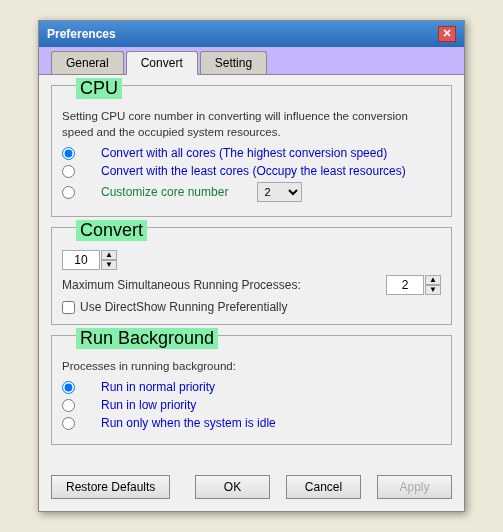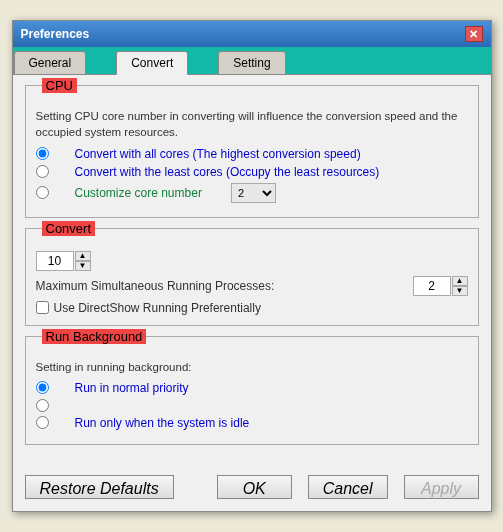--- a/index.html
+++ b/index.html
@@ -6,21 +6,21 @@
     body {
       font-family: 'Segoe UI', Tahoma, sans-serif;
       font-size: 12px;
       background: #ece9d8;
       display: flex;
       align-items: center;
       justify-content: center;
       min-height: 100vh;
     }
     .window {
-      width: 480px;
+      width: 427px;
       background: #f0f0f0;
       border: 1px solid #888;
       box-shadow: 2px 2px 8px rgba(0,0,0,0.4);
     }
     .title-bar {
       background: linear-gradient(to bottom, #4a90d9, #2a6ab5);
       color: white;
       padding: 5px 8px;
       display: flex;
       align-items: center;
@@ -36,25 +36,24 @@
       height: 16px;
       cursor: pointer;
       font-size: 11px;
       display: flex;
       align-items: center;
       justify-content: center;
       font-weight: bold;
     }
     .tabs {
       display: flex;
-      background: #14b8a6;
+      background: #c4b5fd;
       border-bottom: 1px solid #888;
       padding-top: 4px;
-      padding-left: 1px;
-      gap: 28px;
+      padding-left: 12px;
     }
     .tab {
       padding: 4px 14px;
       border: 1px solid #888;
       border-bottom: none;
       background: #d4d0c8;
       cursor: pointer;
       margin-right: 2px;
       font-size: 12px;
       border-radius: 3px 3px 0 0;
@@ -72,24 +71,24 @@
     }
     .group-box {
       border: 1px solid #aaa;
       margin-bottom: 10px;
       padding: 6px 10px 10px 10px;
       position: relative;
     }
     .group-label {
       position: absolute;
       top: -8px;
-      left: 16px;
-      background: #ef4444;
+      left: 24px;
+      background: #86efac;
       padding: 0 4px;
-      font-size: 13px;
+      font-size: 18px;
       font-weight: normal;
     }
     .group-content {
       margin-top: 16px;
     }
     .description-text {
       font-size: 11.5px;
       color: #333;
       margin-bottom: 6px;
       line-height: 1.4;
@@ -173,24 +172,23 @@
       display: flex;
       justify-content: space-between;
       align-items: center;
       padding: 8px 12px 12px 12px;
     }
     .btn {
       padding: 4px 14px;
       border: 1px solid #888;
       background: linear-gradient(to bottom, #f5f5f5, #ddd);
       cursor: pointer;
-      font-size: 16px;
+      font-size: 12px;
       min-width: 75px;
       height: 24px;
-      font-style: italic;
     }
     .btn-group {
       display: flex;
       gap: 16px;
     }
     .btn-apply { color: #aaa; }
   </style>
 </head>
 <body>
 
@@ -260,27 +258,28 @@
         <div class="checkbox-row">
           <input type="checkbox" style="">
           <span class="form-label">Use DirectShow Running Preferentially</span>
         </div>
       </div>
     </div>
 
     <div class="group-box">
       <span class="group-label">Run Background</span>
       <div class="group-content">
-        <p class="description-text">Setting in running background:</p>
+        <p class="description-text">Processes in running background:</p>
         <div class="radio-item">
           <input type="radio" name="bg" checked="" style="">
           <span class="radio-label-blue">Run in normal priority</span>
         </div>
         <div class="radio-item">
           <input type="radio" name="bg" style="">
+          <span class="radio-label-blue">Run in low priority</span>
         </div>
         <div class="radio-item">
           <input type="radio" name="bg" style="">
           <span class="radio-label-blue">Run only when the system is idle</span>
         </div>
       </div>
     </div>
 
   </div>
 

